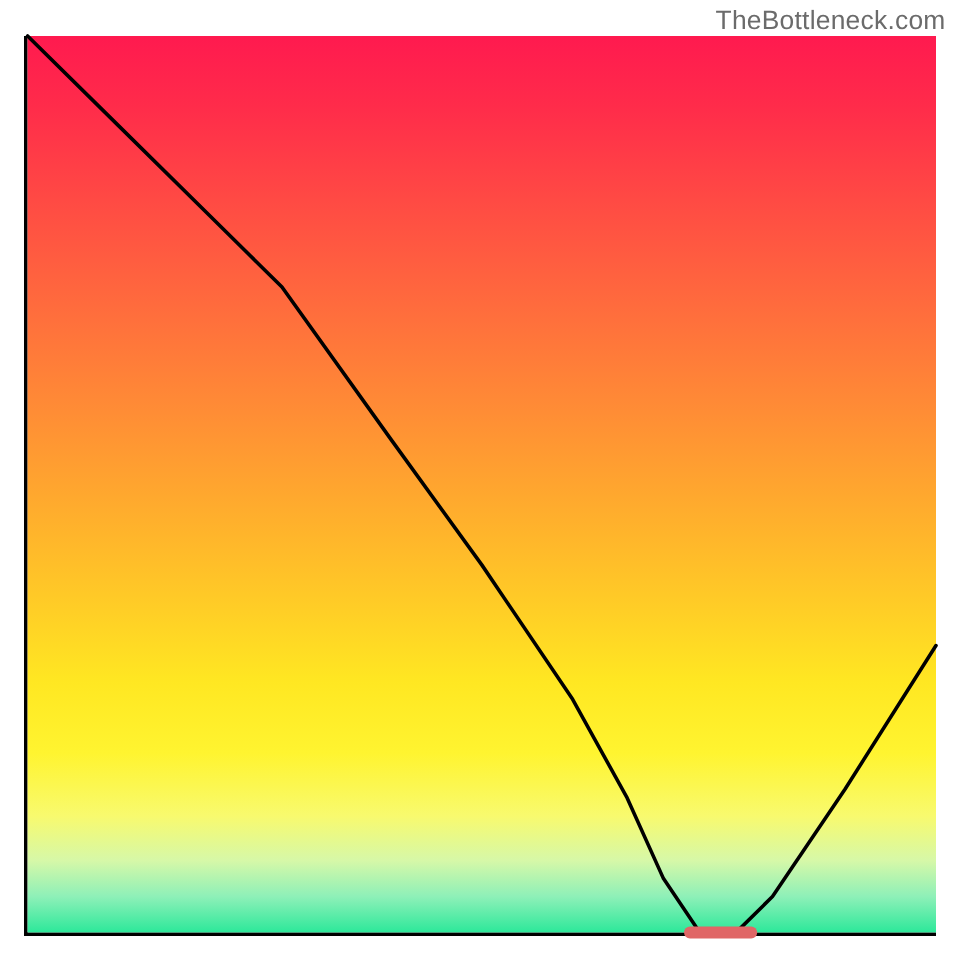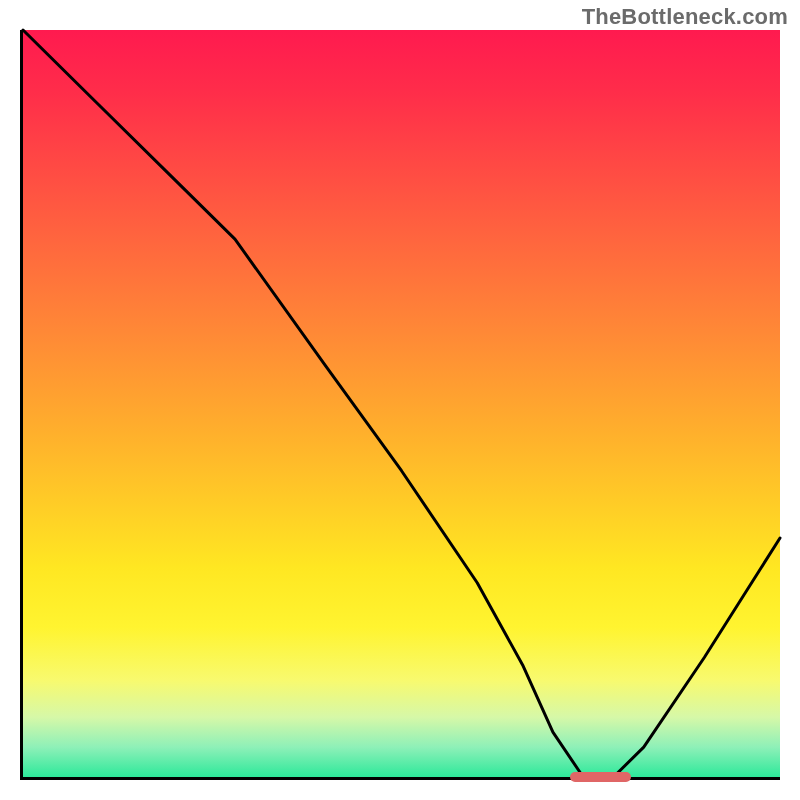--- a/index.html
+++ b/index.html
@@ -9,21 +9,21 @@
     background: #ffffff;
     font-family: Arial, sans-serif;
     position: relative;
     overflow: hidden;
   }
   .watermark {
     position: absolute;
     top: 4px;
     right: 12px;
     font-size: 22px;
-    font-weight: 700;
+    font-weight: 400;
     color: #6b6b6b;
     z-index: 10;
     letter-spacing: 0.2px;
   }
   .plot-area {
     position: absolute;
     left: 20px;
     top: 30px;
     width: 760px;
     height: 750px;

